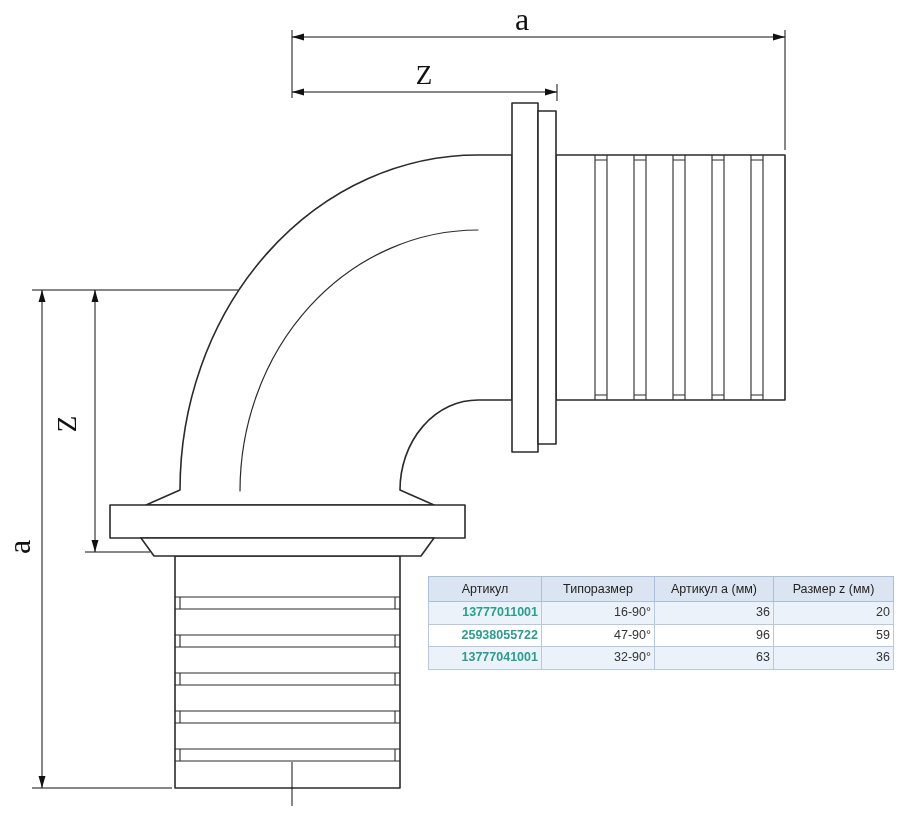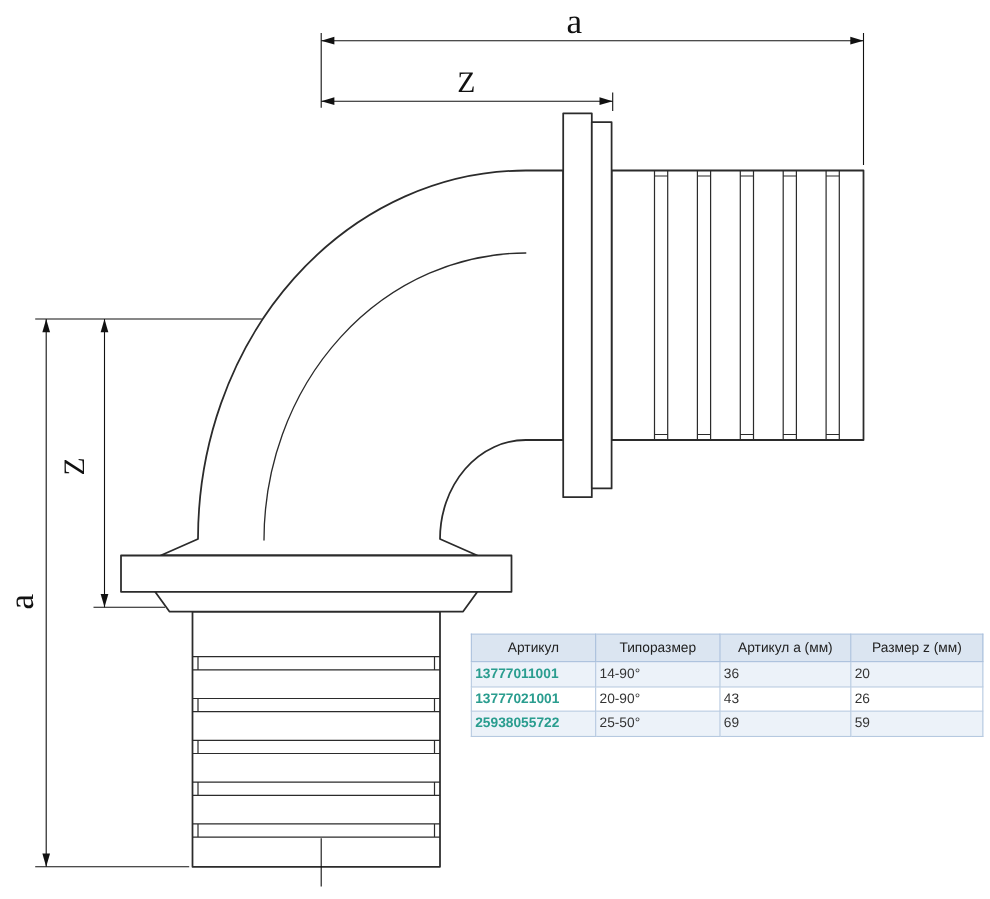--- a/index.html
+++ b/index.html
@@ -36,21 +36,21 @@
     border: 1px solid #a9bfdc;
     font-weight: normal;
     color: #222222;
     padding: 5px 3px;
     text-align: center;
     font-size: 12.5px;
   }
   .spec-table td {
     border: 1px solid #b6c9e0;
     padding: 3px 3px;
-    text-align: left;
+    text-align: right;
     line-height: 1.25;
   }
   .spec-table tbody tr:nth-child(odd) td {
     background: #ecf2f9;
   }
   .spec-table td.article {
     color: #2a9d8f;
     font-weight: bold;
   }
 </style>
@@ -147,32 +147,32 @@
       <tr>
         <th>Артикул</th>
         <th>Типоразмер</th>
         <th>Артикул a (мм)</th>
         <th>Размер z (мм)</th>
       </tr>
     </thead>
     <tbody>
       <tr>
         <td class="article">13777011001</td>
-        <td>14-90°</td>
+        <td>16-90°</td>
         <td>36</td>
         <td>20</td>
       </tr>
       <tr>
-        <td class="article">13777021001</td>
-        <td>20-90°</td>
-        <td>43</td>
-        <td>26</td>
+        <td class="article">25938055722</td>
+        <td>47-90°</td>
+        <td>96</td>
+        <td>59</td>
       </tr>
       <tr>
-        <td class="article">25938055722</td>
-        <td>25-50°</td>
-        <td>69</td>
-        <td>59</td>
+        <td class="article">13777041001</td>
+        <td>32-90°</td>
+        <td>63</td>
+        <td>36</td>
       </tr>
     </tbody>
   </table>
 
 </div>
 
 </body></html>

